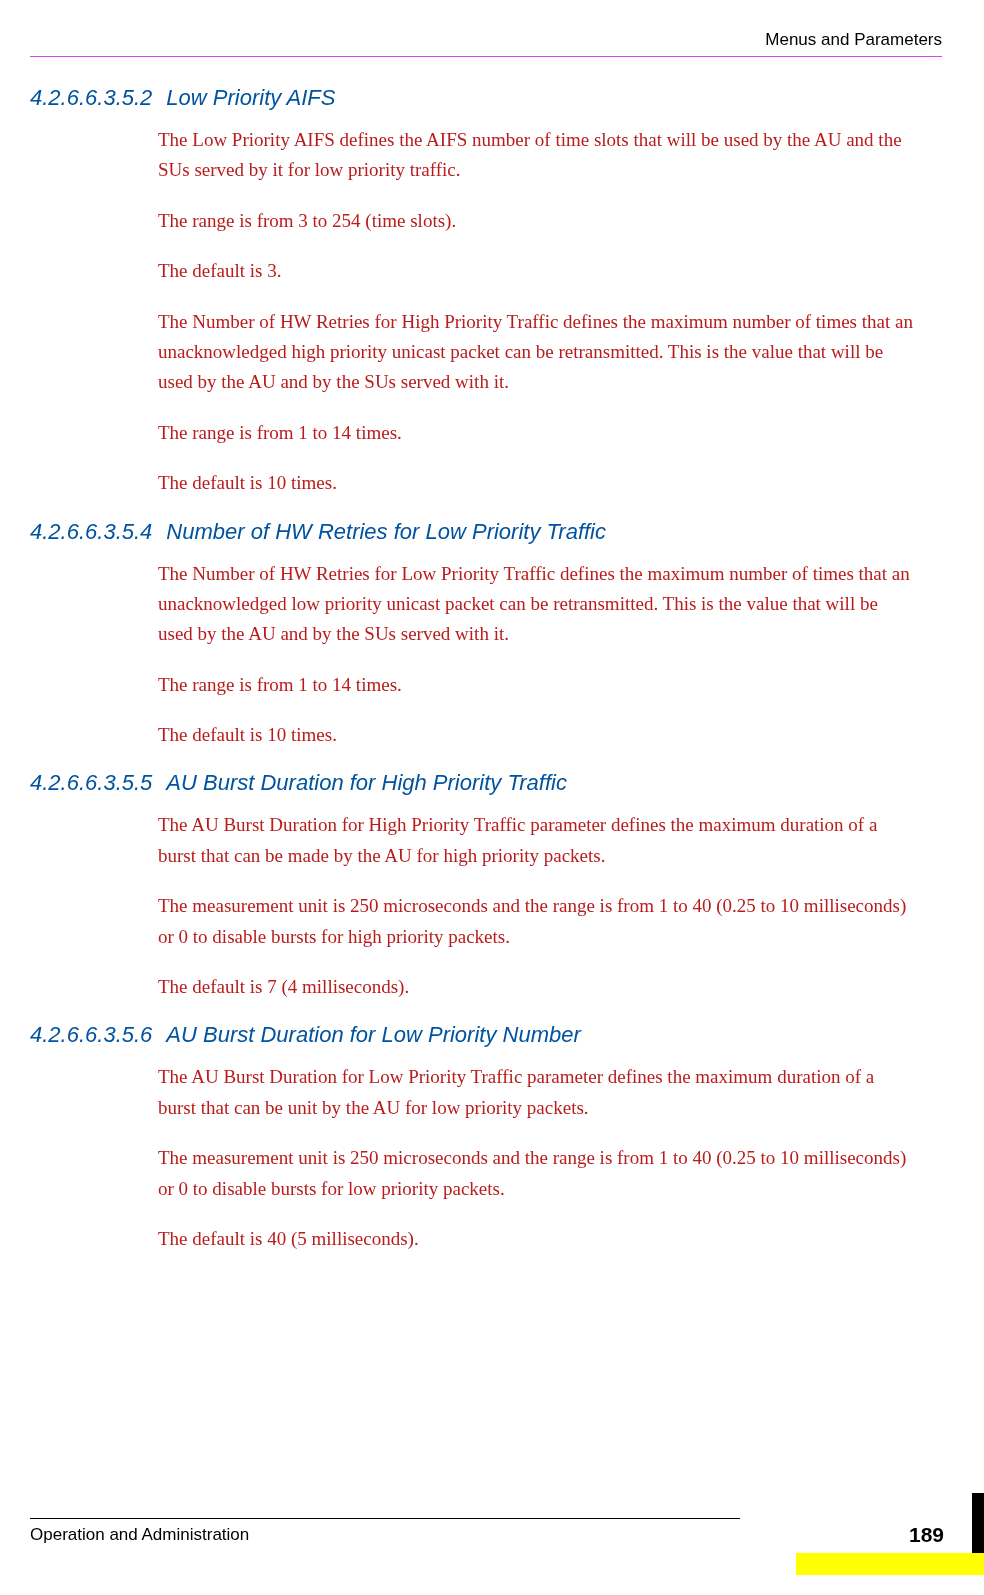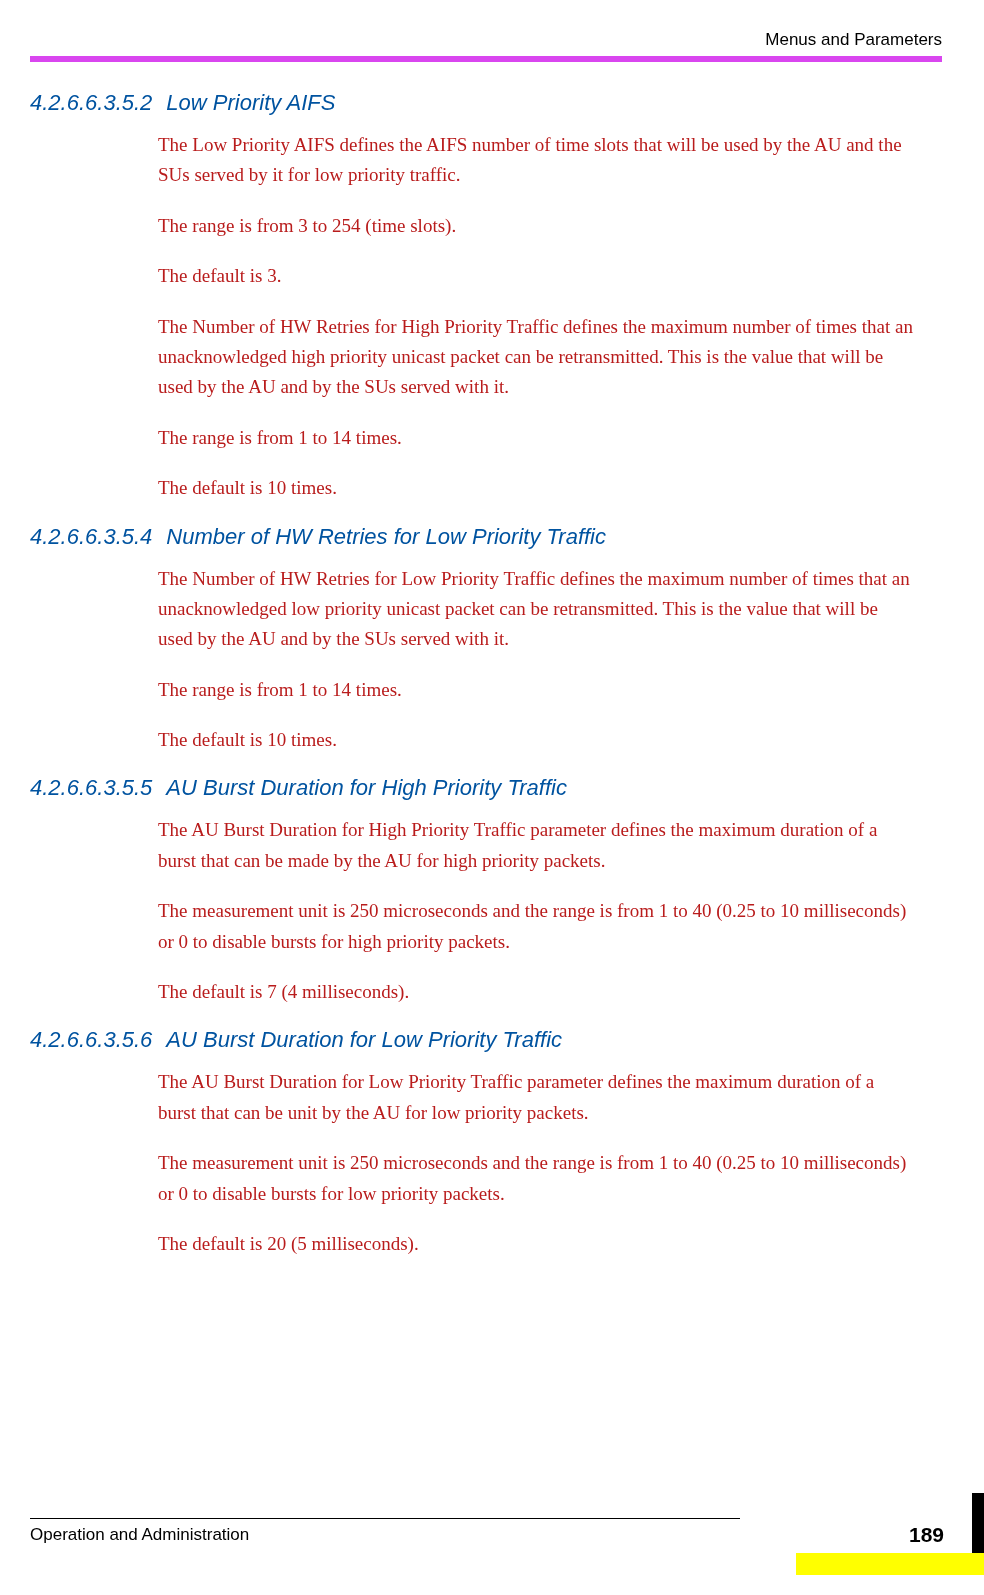--- a/index.html
+++ b/index.html
@@ -18,21 +18,21 @@
     .page {
       padding: 30px 70px 0 30px;
       height: 100%;
       position: relative;
     }
     .header {
       text-align: right;
       font-family: Arial, Helvetica, sans-serif;
       font-size: 17px;
       padding-bottom: 6px;
-      border-bottom: 6px solid #d946ef;
+      border-bottom: 1px solid #d946ef;
       margin-bottom: 28px;
       margin-right: -28px;
     }
     .section-heading {
       font-family: Arial, Helvetica, sans-serif;
       font-style: italic;
       color: #0053a0;
       font-size: 22px;
       margin-top: 18px;
       margin-bottom: 14px;
@@ -119,25 +119,25 @@
     <p class="body-text">The default is 10 times.</p>
 
     <h3 class="section-heading">
       <span class="section-number">4.2.6.6.3.5.5</span><span>AU Burst Duration for High Priority Traffic</span>
     </h3>
     <p class="body-text">The AU Burst Duration for High Priority Traffic parameter defines the maximum duration of a burst that can be made by the AU for high priority packets.</p>
     <p class="body-text">The measurement unit is 250 microseconds and the range is from 1 to 40 (0.25 to 10 milliseconds) or 0 to disable bursts for high priority packets.</p>
     <p class="body-text">The default is 7 (4 milliseconds).</p>
 
     <h3 class="section-heading">
-      <span class="section-number">4.2.6.6.3.5.6</span><span>AU Burst Duration for Low Priority Traffic</span>
+      <span class="section-number">4.2.6.6.3.5.6</span><span>AU Burst Duration for Low Priority Number</span>
     </h3>
     <p class="body-text">The AU Burst Duration for Low Priority Traffic parameter defines the maximum duration of a burst that can be unit by the AU for low priority packets.</p>
     <p class="body-text">The measurement unit is 250 microseconds and the range is from 1 to 40 (0.25 to 10 milliseconds) or 0 to disable bursts for low priority packets.</p>
-    <p class="body-text">The default is 20 (5 milliseconds).</p>
+    <p class="body-text">The default is 40 (5 milliseconds).</p>
   </div>
 
   <div class="footer">
     <div class="footer-line"></div>
     <div class="footer-text">Operation and Administration</div>
   </div>
 </div>
 
 <div class="yellow-bar"></div>
 <div class="black-bar"></div>

